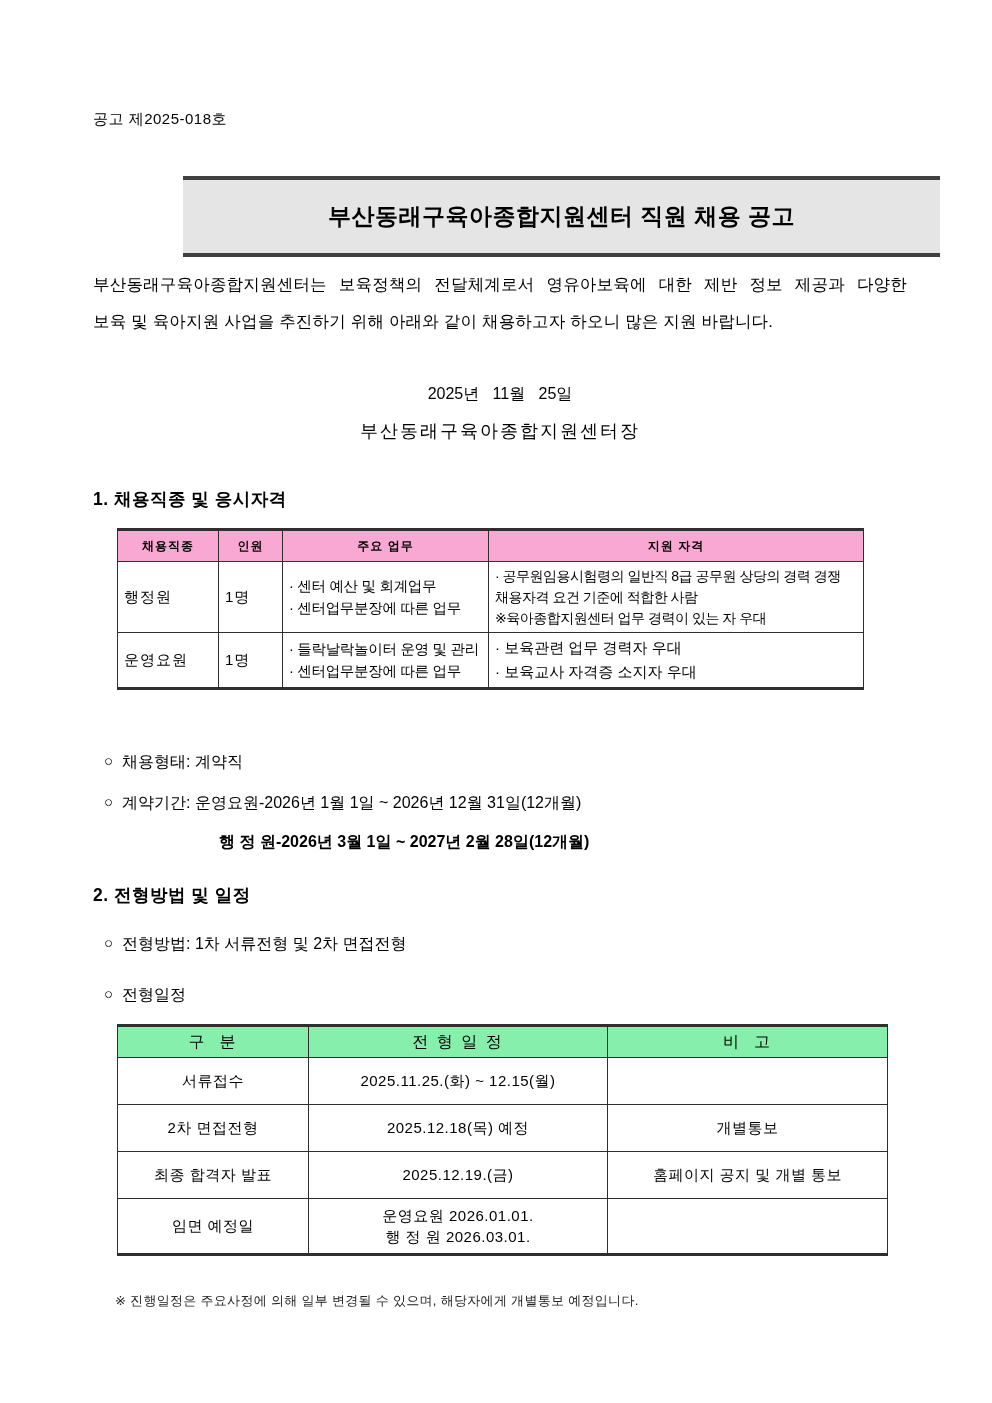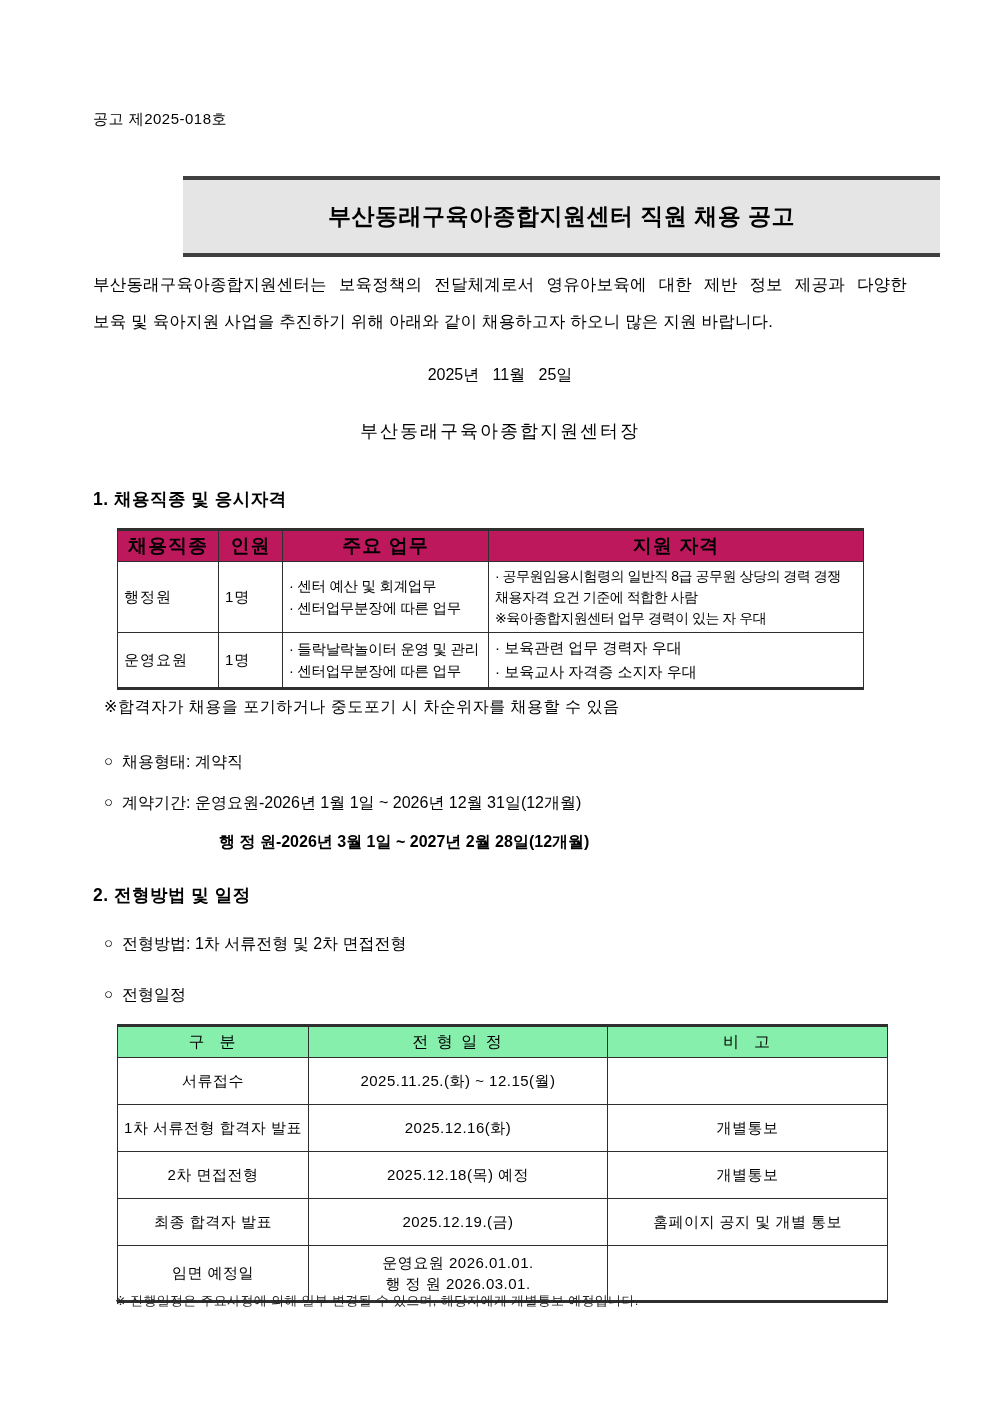--- a/index.html
+++ b/index.html
@@ -20,33 +20,33 @@
     border-top:4px solid #3f3f3f;border-bottom:4px solid #3f3f3f;
     display:flex;align-items:center;justify-content:center;
   }
   .title-box span{font-size:23px;font-weight:bold;letter-spacing:.5px;}
 
   .intro{left:93px;width:814px;font-size:16.5px;letter-spacing:.2px;}
   .intro-1{top:274px;text-align:justify;text-align-last:justify;}
   .intro-2{top:311px;}
 
   .centerline{left:93px;width:814px;text-align:center;}
-  .doc-date{top:365px;font-size:16px;}
+  .doc-date{top:384px;font-size:16px;}
   .signature{top:419px;font-size:18px;letter-spacing:2px;}
 
   .sec-heading{left:93px;font-size:17.5px;font-weight:bold;letter-spacing:.5px;}
   .sec1{top:487px;}
   .sec2{top:883px;}
 
   table{border-collapse:collapse;table-layout:fixed;}
   .tbl{position:absolute;border-top:3px solid #2f2f2f;border-bottom:3px solid #2f2f2f;}
   .tbl th,.tbl td{border:1px solid #2f2f2f;padding:2px 6px;vertical-align:middle;}
 
   .tbl1{top:528px;left:117px;width:746px;}
-  .tbl1 th{height:26px;font-size:19px;font-weight:bold;text-align:center;letter-spacing:1px;background:#be185d;}
+  .tbl1 th{height:26px;font-size:12px;font-weight:bold;text-align:center;letter-spacing:1px;background:#f9a8d4;}
   .tbl1 td{font-size:15px;}
   .tbl1 .row-a td{height:66px;}
   .tbl1 .row-b td{height:50px;}
   .cell-center{text-align:left;letter-spacing:1px;}
   .cell-left{text-align:left;}
   .duties div{font-size:14.5px;letter-spacing:-.3px;line-height:22px;}
   .qual-a div{font-size:14px;letter-spacing:-.5px;line-height:21px;}
   .qual-b div{font-size:15px;line-height:24px;}
 
   .note-1{top:697px;left:104px;font-size:16px;letter-spacing:.5px;}
@@ -124,21 +124,20 @@
           <div data-bind="section1.table.rows.1.duties.1">· 센터업무분장에 따른 업무</div>
         </td>
         <td class="cell-left qual-b">
           <div data-bind="section1.table.rows.1.qualifications.0">· 보육관련 업무 경력자 우대</div>
           <div data-bind="section1.table.rows.1.qualifications.1">· 보육교사 자격증 소지자 우대</div>
         </td>
       </tr>
     </tbody>
   </table>
 
-  <div class="abs note-1" data-bind="section1.note">※합격자가 채용을 포기하거나 중도포기 시 차순위자를 채용할 수 있음</div>
 
   <div class="abs bullet-line emp-line bold">
     <span class="bullet" data-bind="section1.employment.bullet">○</span><span data-bind="section1.employment.text">채용형태: 계약직</span>
   </div>
 
   <div class="abs bullet-line contract-line bold">
     <span class="bullet" data-bind="section1.contract.bullet">○</span><span data-bind="section1.contract.line1">계약기간: 운영요원-2026년 1월 1일 ~ 2026년 12월 31일(12개월)</span>
   </div>
   <div class="abs contract-line2" data-bind="section1.contract.line2">행 정 원-2026년 3월 1일 ~ 2027년 2월 28일(12개월)</div>
 
@@ -165,25 +164,20 @@
         <th data-bind="section2.table.headers.2">비  고</th>
       </tr>
     </thead>
     <tbody>
       <tr>
         <td data-bind="section2.table.rows.0.category">서류접수</td>
         <td data-bind="section2.table.rows.0.schedule">2025.11.25.(화) ~ 12.15(월)</td>
         <td data-bind="section2.table.rows.0.remark"></td>
       </tr>
       <tr>
-        <td data-bind="section2.table.rows.1.category">1차 서류전형 합격자 발표</td>
-        <td data-bind="section2.table.rows.1.schedule">2025.12.16(화)</td>
-        <td data-bind="section2.table.rows.1.remark">개별통보</td>
-      </tr>
-      <tr>
         <td data-bind="section2.table.rows.2.category">2차 면접전형</td>
         <td data-bind="section2.table.rows.2.schedule">2025.12.18(목) 예정</td>
         <td data-bind="section2.table.rows.2.remark">개별통보</td>
       </tr>
       <tr>
         <td data-bind="section2.table.rows.3.category">최종 합격자 발표</td>
         <td data-bind="section2.table.rows.3.schedule">2025.12.19.(금)</td>
         <td data-bind="section2.table.rows.3.remark">홈페이지 공지 및 개별 통보</td>
       </tr>
       <tr class="row-last">

